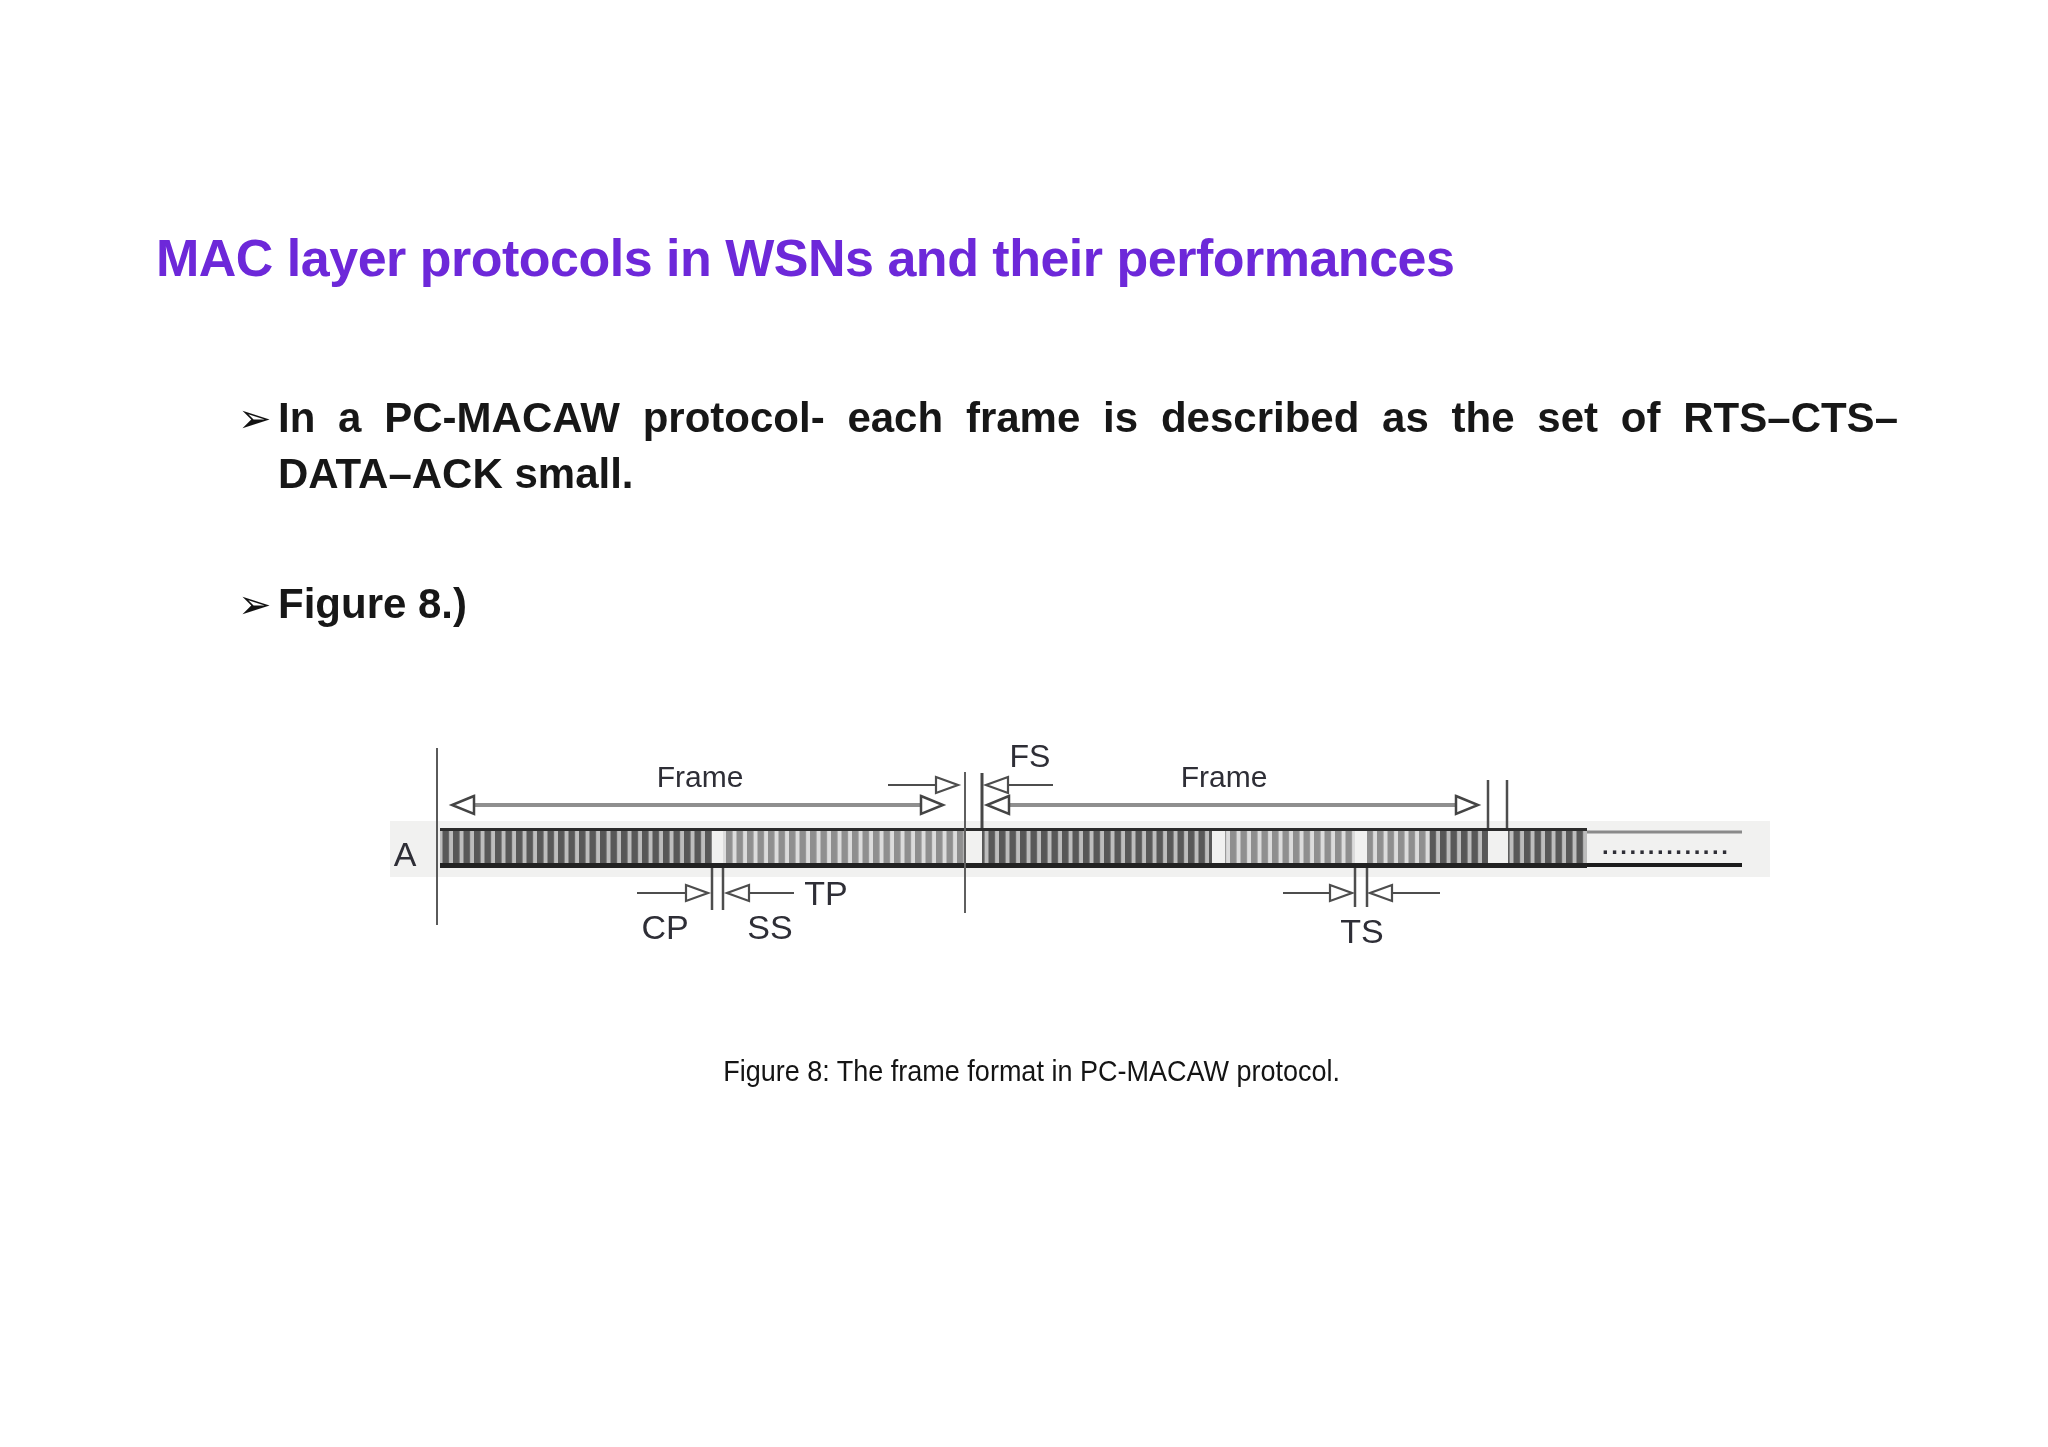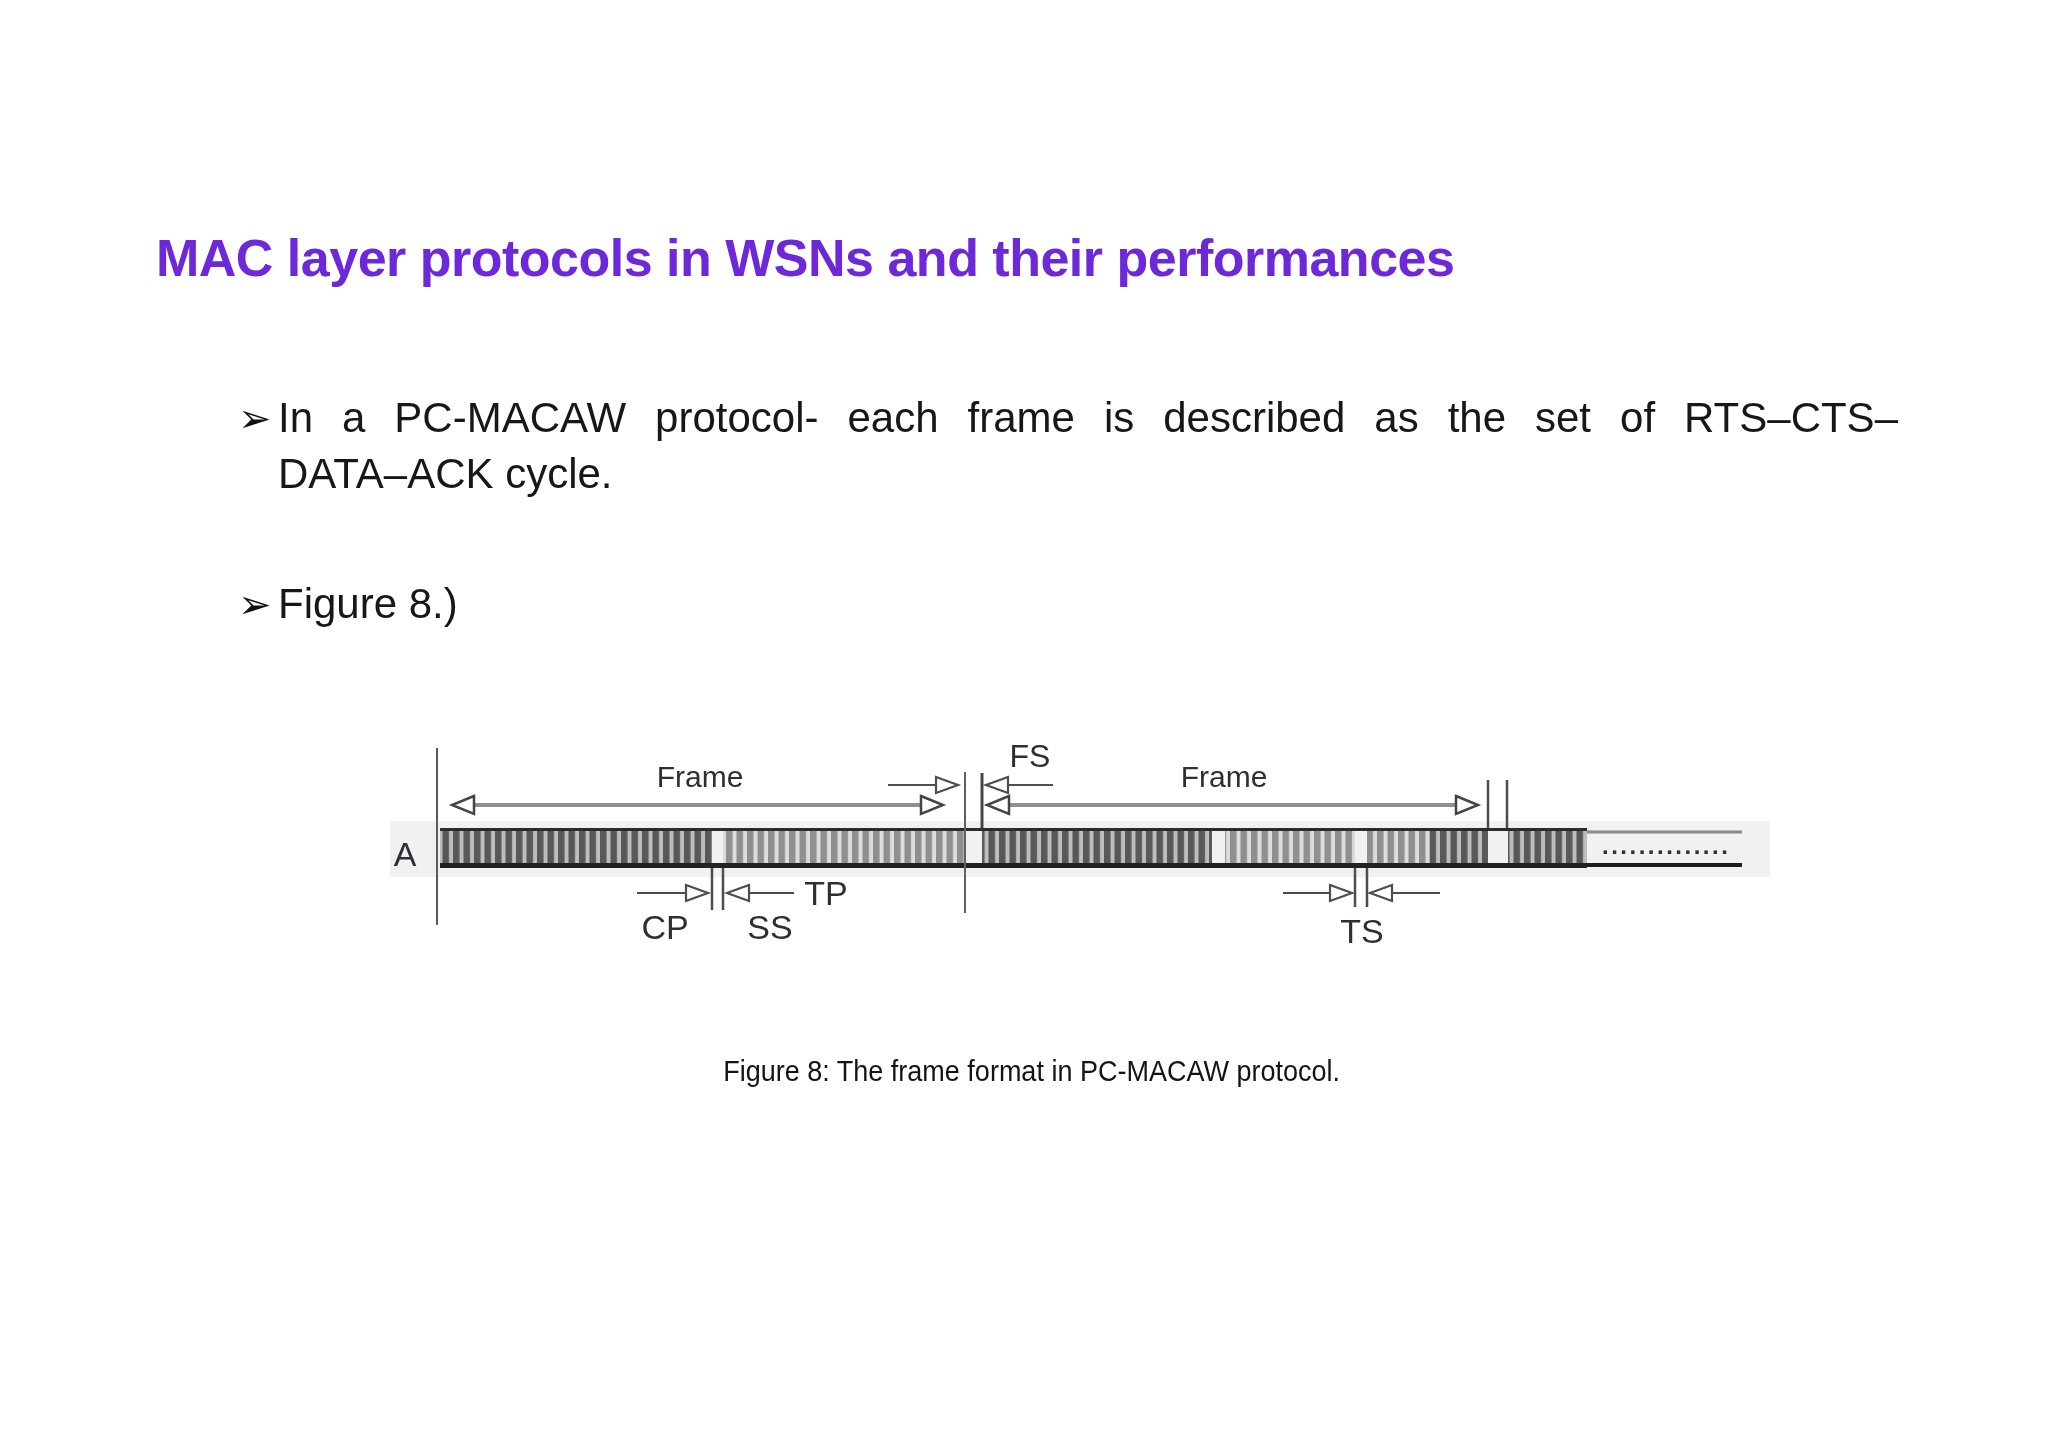--- a/index.html
+++ b/index.html
@@ -31,21 +31,21 @@
   }
   .bullet-1 { top: 390px; }
   .bullet-2 { top: 576px; }
   .marker {
     flex: 0 0 40px;
     font-size: 40px;
     line-height: 56px;
     color: #111;
     font-family: "DejaVu Sans", sans-serif;
   }
-  .bullet-text { flex: 1 1 auto; min-width: 0; }
+  .bullet-text { flex: 1 1 auto; min-width: 0; font-weight: bold; }
   .bullet-text .line, .bullet-text .jline {
     font-size: 42px;
     line-height: 56px;
     color: #171717;
   }
   .bullet-text .jline {
     text-align: justify;
     text-align-last: justify;
   }
 
@@ -77,21 +77,21 @@
 <body>
 
 <div class="slide">
 
   <h1 class="title">MAC layer protocols in WSNs and their performances</h1>
 
   <div class="bullet bullet-1">
     <span class="marker">➢</span>
     <div class="bullet-text">
       <div class="jline">In a PC-MACAW protocol- each frame is described as the set of RTS–CTS–</div>
-      <div class="line">DATA–ACK cycle.</div>
+      <div class="line">DATA–ACK small.</div>
     </div>
   </div>
 
   <div class="bullet bullet-2">
     <span class="marker">➢</span>
     <div class="bullet-text">
       <div class="line">Figure 8.)</div>
     </div>
   </div>
 

